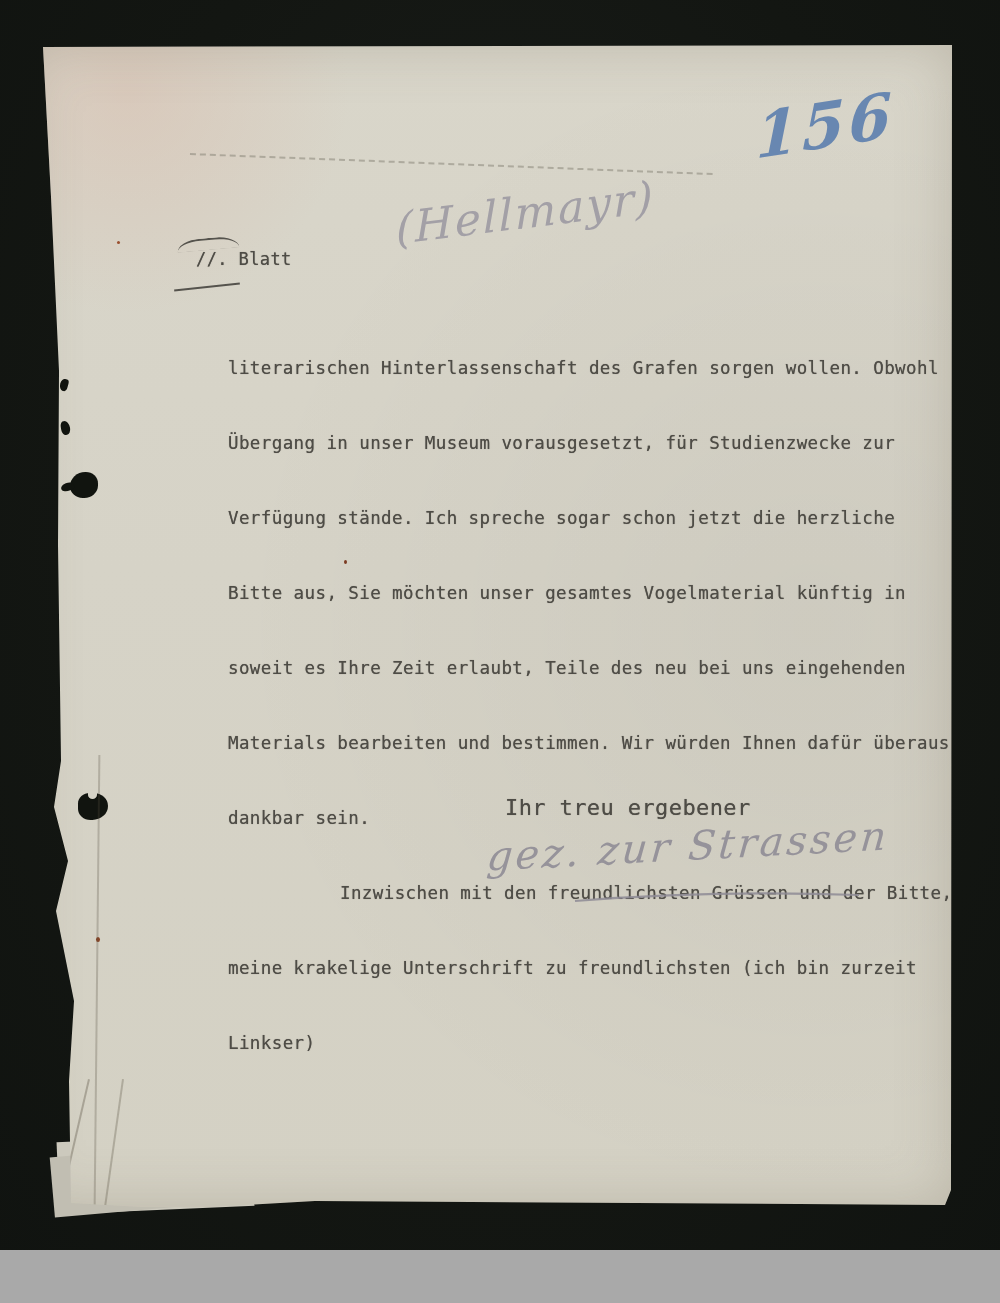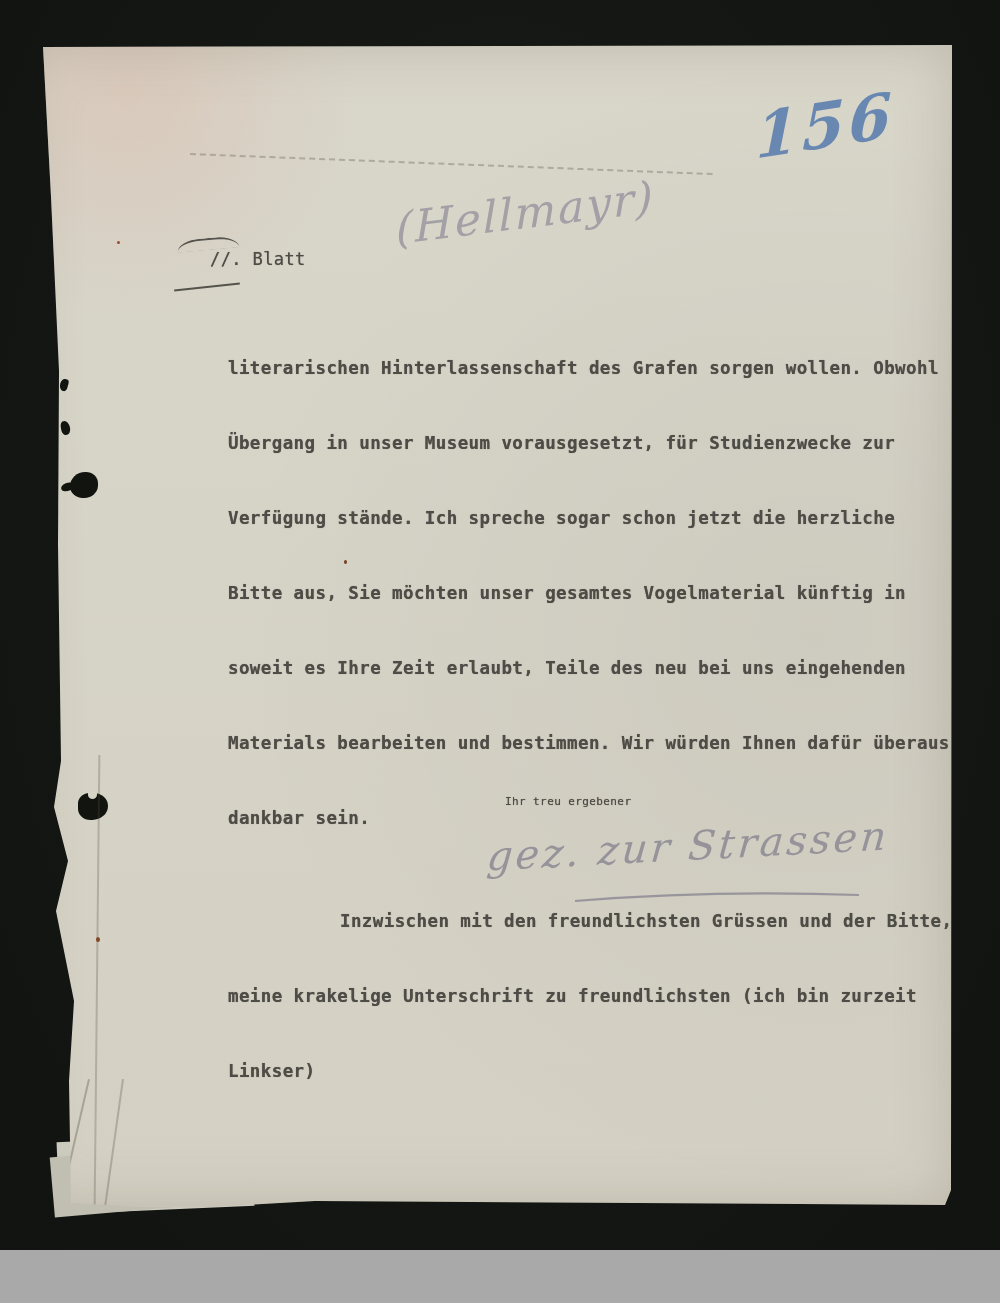--- a/index.html
+++ b/index.html
@@ -33,31 +33,31 @@
   }
 
   
   .typewriter {
     font-family:"DejaVu Sans Mono","Liberation Mono",monospace;
     font-size:17.5px; letter-spacing:0.4px; color:#4e4c46;
     text-shadow:0 0 0.7px rgba(70,67,60,0.75);
     white-space:pre;
   }
   .letter-body { position:absolute; left:203px; top:266px; }
-  .letter-body .line { height:35px; line-height:35px;font-weight:bold; }
-  .letter-body .line.indent { padding-left:112px;margin-top:28px; }
+  .letter-body .line { height:35px; line-height:35px; }
+  .letter-body .line.indent { padding-left:112px; }
 
-  .blatt-label { position:absolute; left:171px; top:204px; font-size:17px;margin-left:14px; }
+  .blatt-label { position:absolute; left:171px; top:204px; font-size:17px; }
   .blatt-stroke-top { position:absolute; left:152px; top:193px; width:62px; height:12px;
     border-top:2.5px solid #55534d; border-radius:100% 100% 0 0 / 260% 260% 0 0;
     transform:rotate(-5deg); }
   .blatt-stroke-bottom { position:absolute; left:149px; top:241px; width:66px; height:0;
     border-top:2.5px solid #55534d; transform:rotate(-6deg); }
 
-  .closing-line { position:absolute; left:480px; top:750px; font-size:11px; }
+  .closing-line { position:absolute; left:480px; top:750px; font-size:22px; }
 
   
   .erased-line { position:absolute; left:165px; top:108px; width:523px; height:0;
     border-top:2px dashed rgba(138,134,122,0.55); transform:rotate(2.2deg);
     transform-origin:left top; }
   .pencil-annotation {
     position:absolute; left:370px; top:142px;
     font-family:"DejaVu Serif","Liberation Serif",serif; font-style:italic;
     font-size:44px; color:#9a97a1; transform:rotate(-7deg) skewX(-6deg);
     letter-spacing:2px; opacity:0.85;

